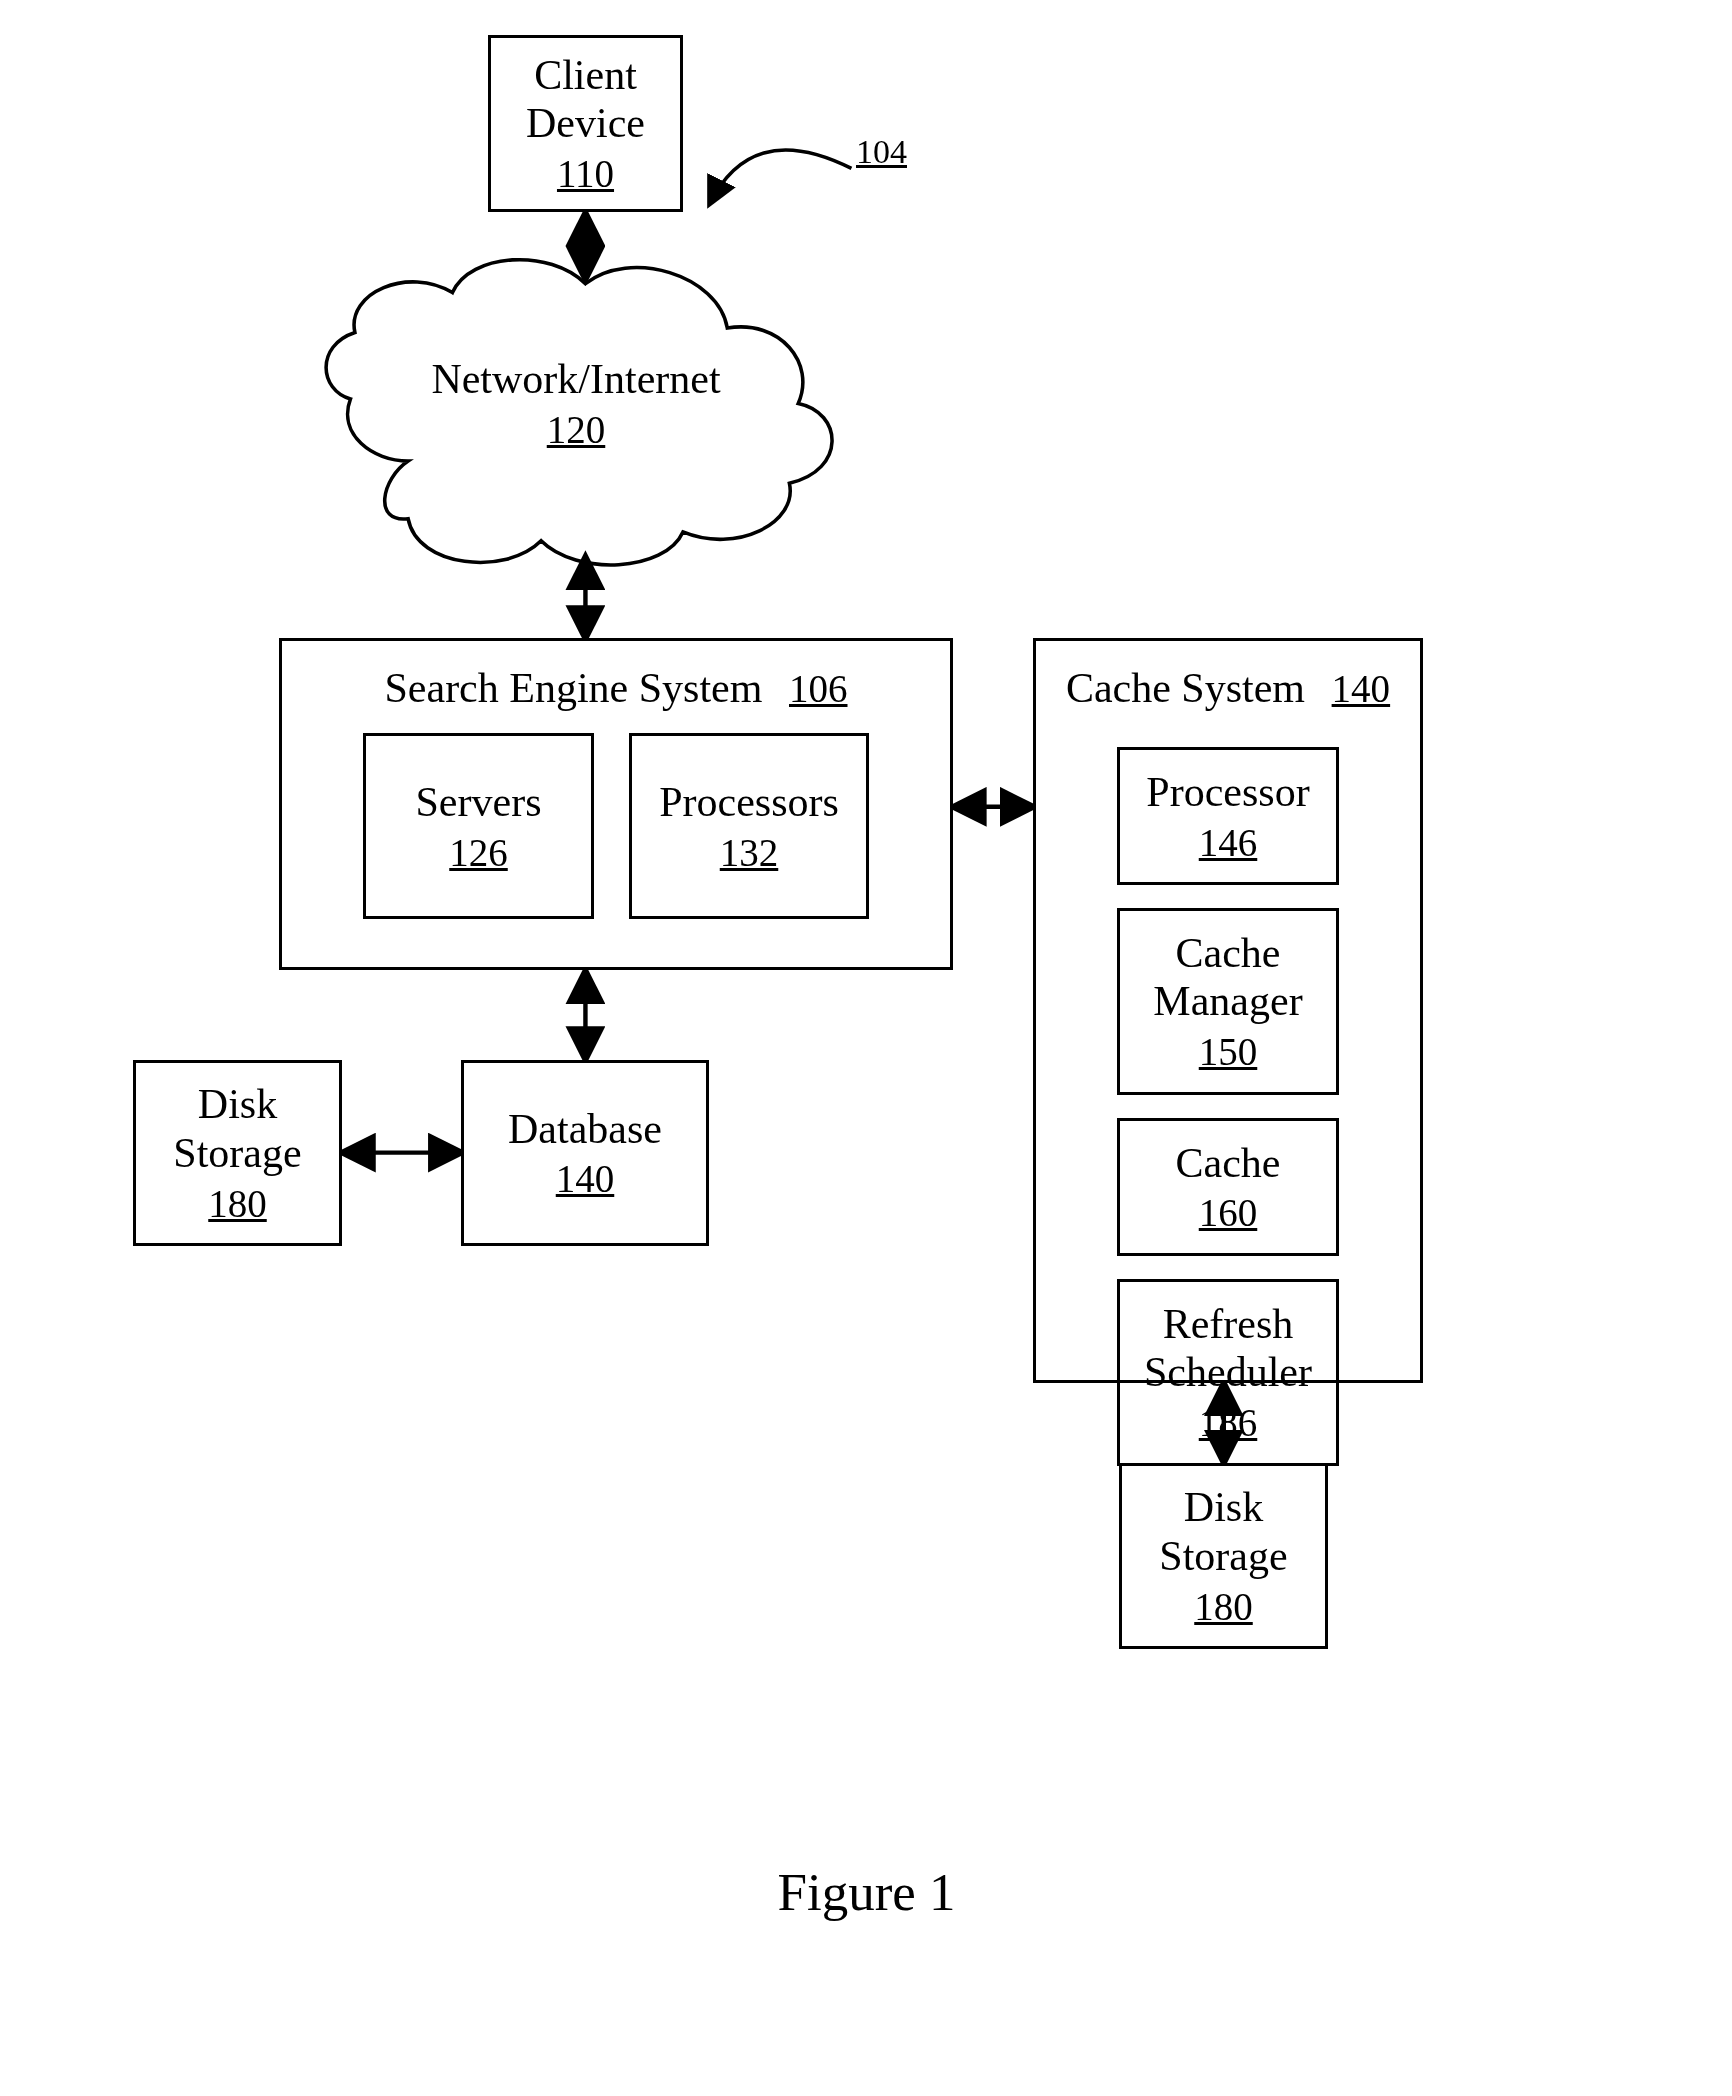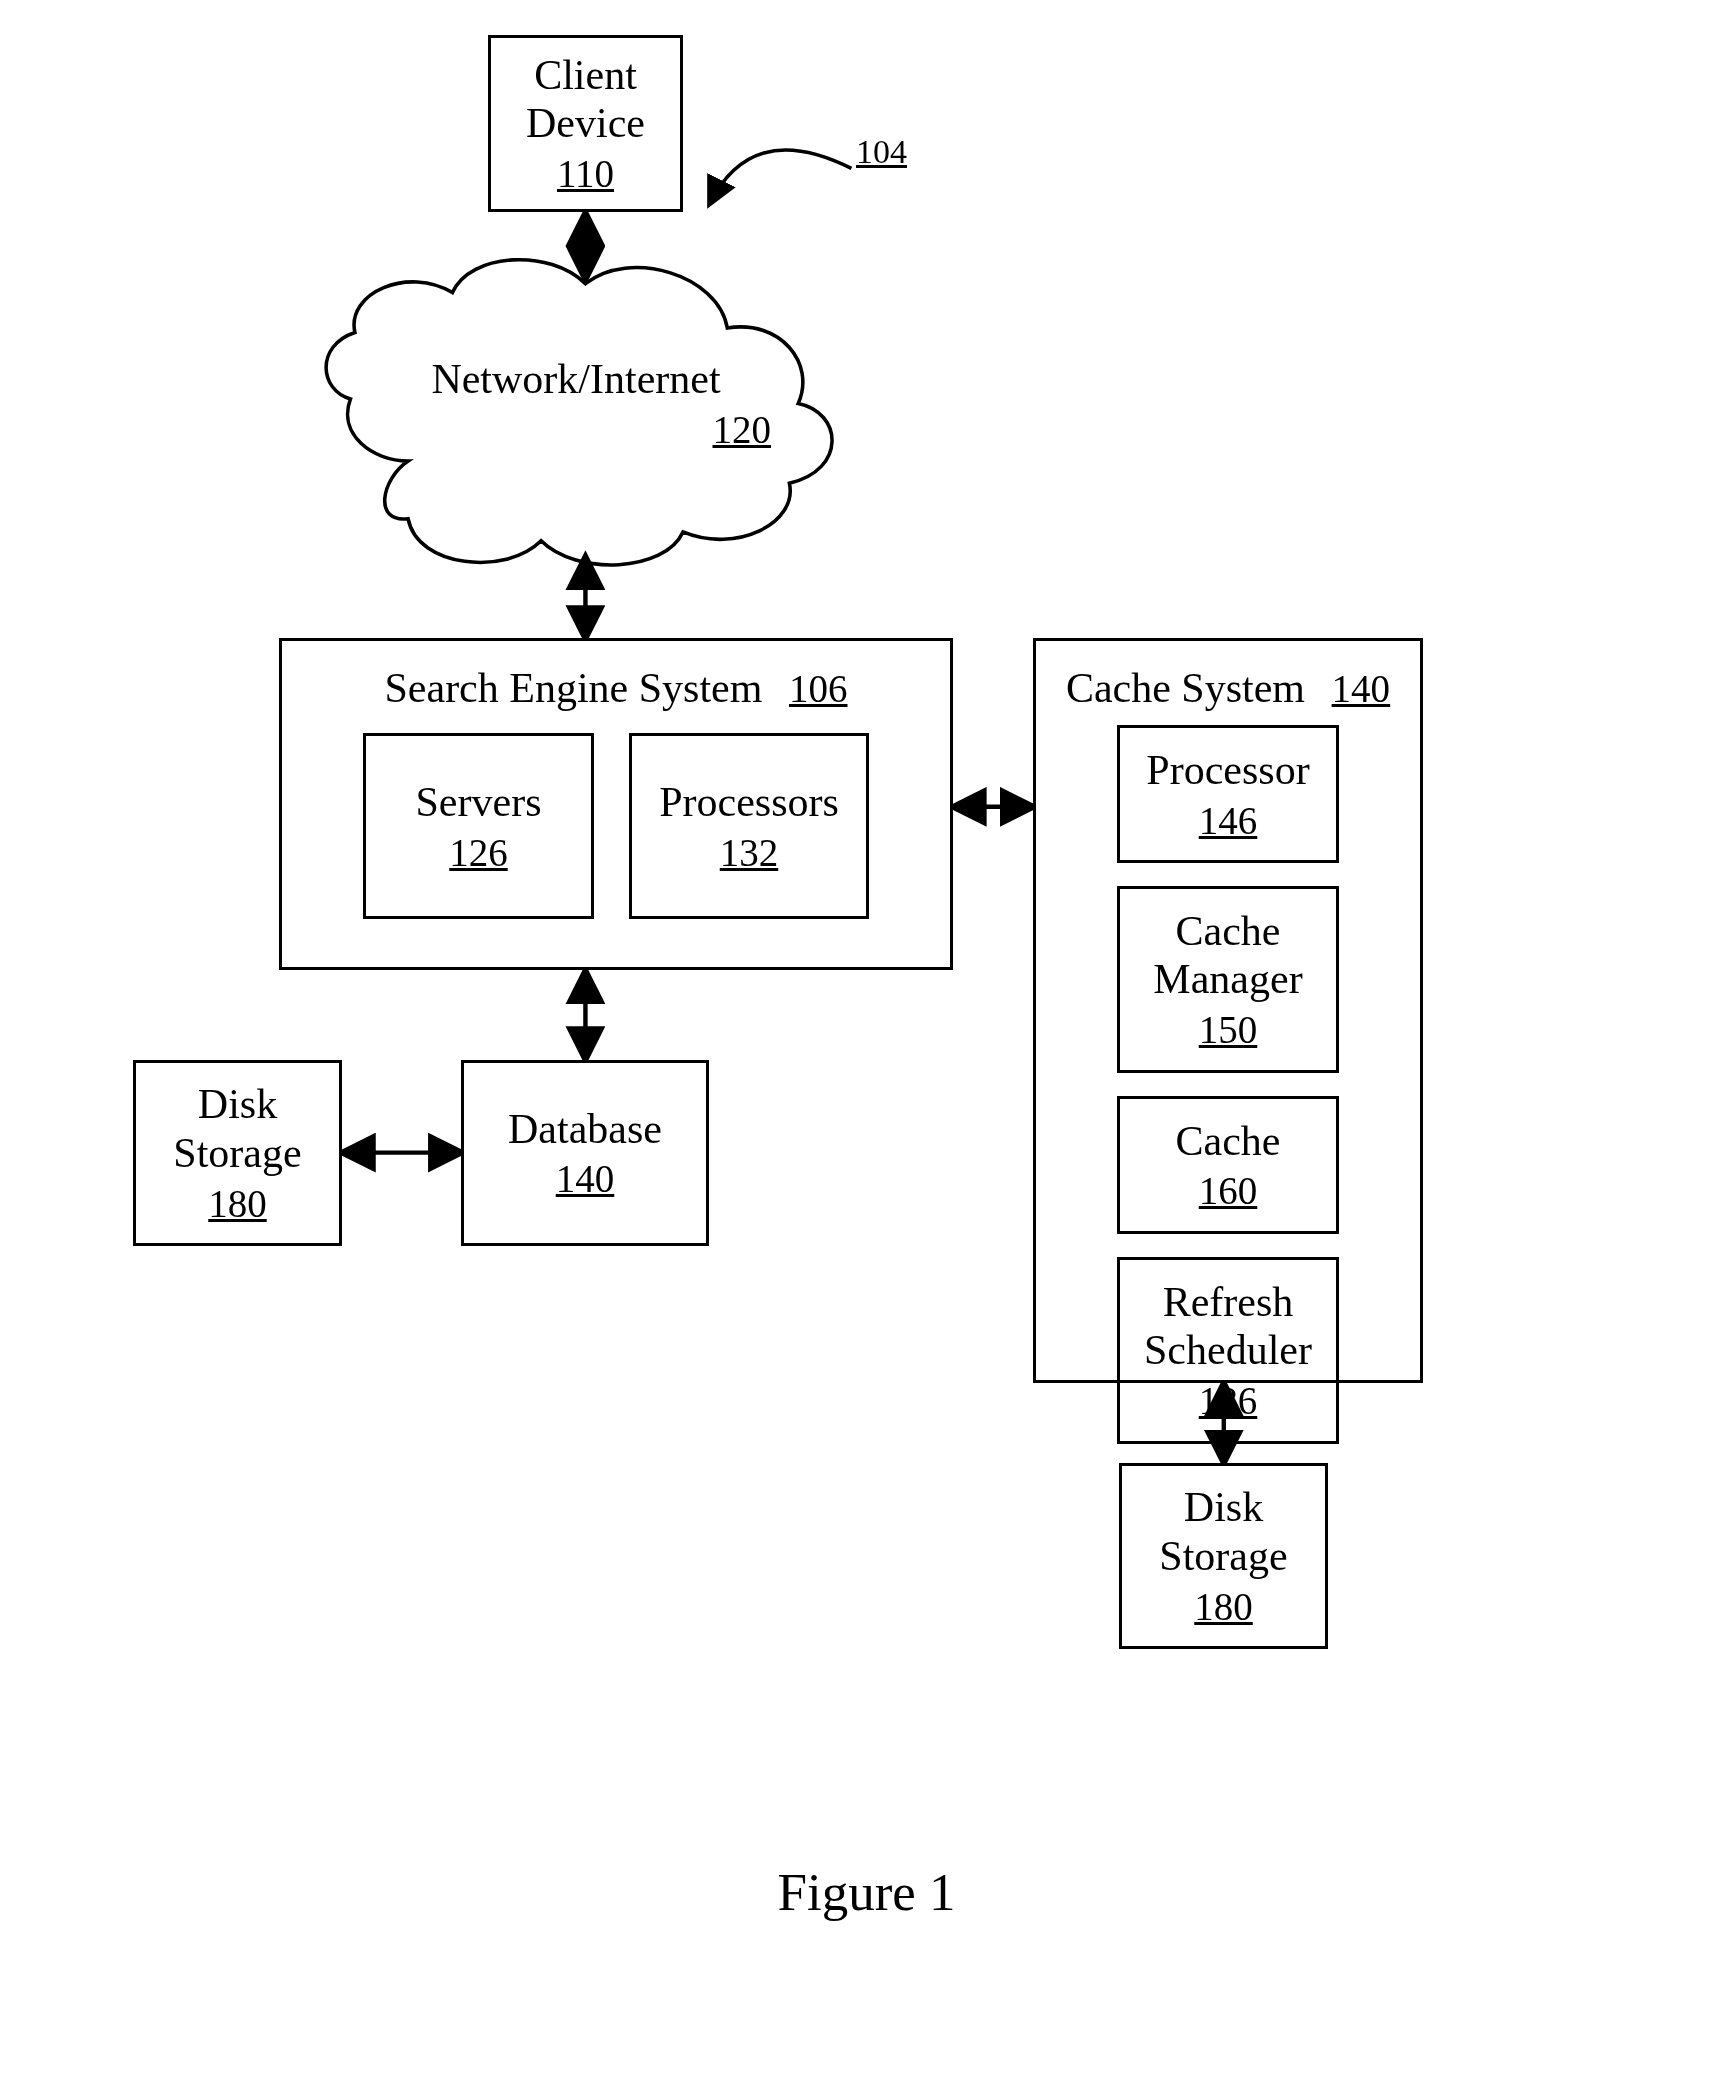--- a/index.html
+++ b/index.html
@@ -27,21 +27,20 @@
     padding: 7px 8.9px;
   }
   .label {
     font-size: 42px;
     line-height: 1.15;
   }
   .ref {
     font-size: 39px;
     text-decoration: underline;
     margin-top: 3.5px;
-    text-align: right;
   }
   .title-row {
     display: flex;
     gap: 26.6px;
     align-items: baseline;
     justify-content: center;
     width: 100%;
   }
   .title-row .label { white-space: nowrap; }
   .title-row .ref { margin-top: 0; }
@@ -57,21 +56,21 @@
     padding: 17.7px 21px;
     display: flex;
     flex-direction: column;
     align-items: center;
     justify-content: center;
   }
   .cache-inner {
     display: flex;
     flex-direction: column;
     gap: 23px;
-    margin-top: 13px;
+    margin-top: 35px;
     align-items: center;
   }
   .cache-inner .sub-box {
     width: 222px;
   }
   .fig-caption {
     position: absolute;
     font-size: 53px;
     text-align: center;
   }

